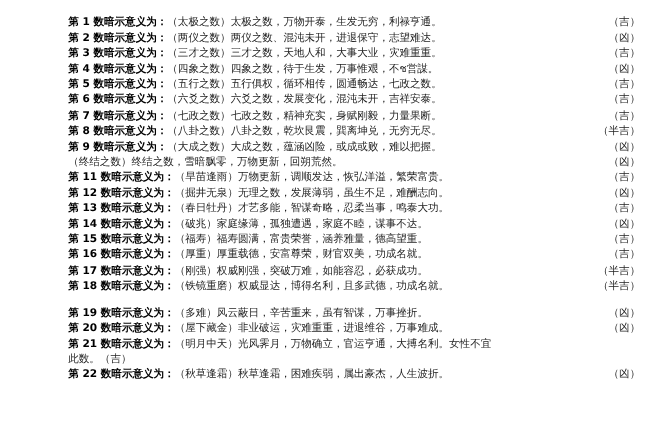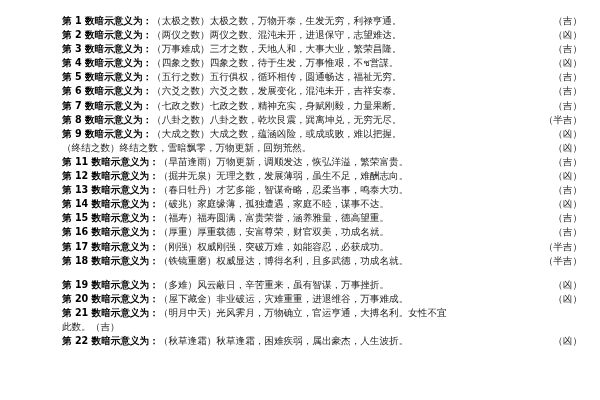--- a/index.html
+++ b/index.html
@@ -67,31 +67,31 @@
         <span class="body-text">（太极之数）太极之数，万物开泰，生发无穷，利禄亨通。</span>
         <span class="tag w-narrow">（吉）</span>
       </div>
       <div class="line">
         <span class="lead">第 2 数暗示意义为：</span>
         <span class="body-text">（两仪之数）两仪之数、混沌未开，进退保守，志望难达。</span>
         <span class="tag w-narrow">（凶）</span>
       </div>
       <div class="line">
         <span class="lead">第 3 数暗示意义为：</span>
-        <span class="body-text">（万事难成）三才之数，天地人和，大事大业，繁荣昌隆。</span>
+        <span class="body-text">（三才之数）三才之数，天地人和，大事大业，灾难重重。</span>
         <span class="tag w-narrow">（吉）</span>
       </div>
       <div class="line">
         <span class="lead">第 4 数暗示意义为：</span>
         <span class="body-text">（四象之数）四象之数，待于生发，万事惟艰，不ช営謀。</span>
         <span class="tag w-narrow">（凶）</span>
       </div>
       <div class="line">
         <span class="lead">第 5 数暗示意义为：</span>
-        <span class="body-text">（五行之数）五行俱权，循环相传，圆通畅达，福祉无穷。</span>
+        <span class="body-text">（五行之数）五行俱权，循环相传，圆通畅达，七政之数。</span>
         <span class="tag w-narrow">（吉）</span>
       </div>
       <div class="line">
         <span class="lead">第 6 数暗示意义为：</span>
         <span class="body-text">（六爻之数）六爻之数，发展变化，混沌未开，吉祥安泰。</span>
         <span class="tag w-narrow">（吉）</span>
       </div>
       <div class="line">
         <span class="lead">第 7 数暗示意义为：</span>
         <span class="body-text">（七政之数）七政之数，精神充实，身赋刚毅，力量果断。</span>

